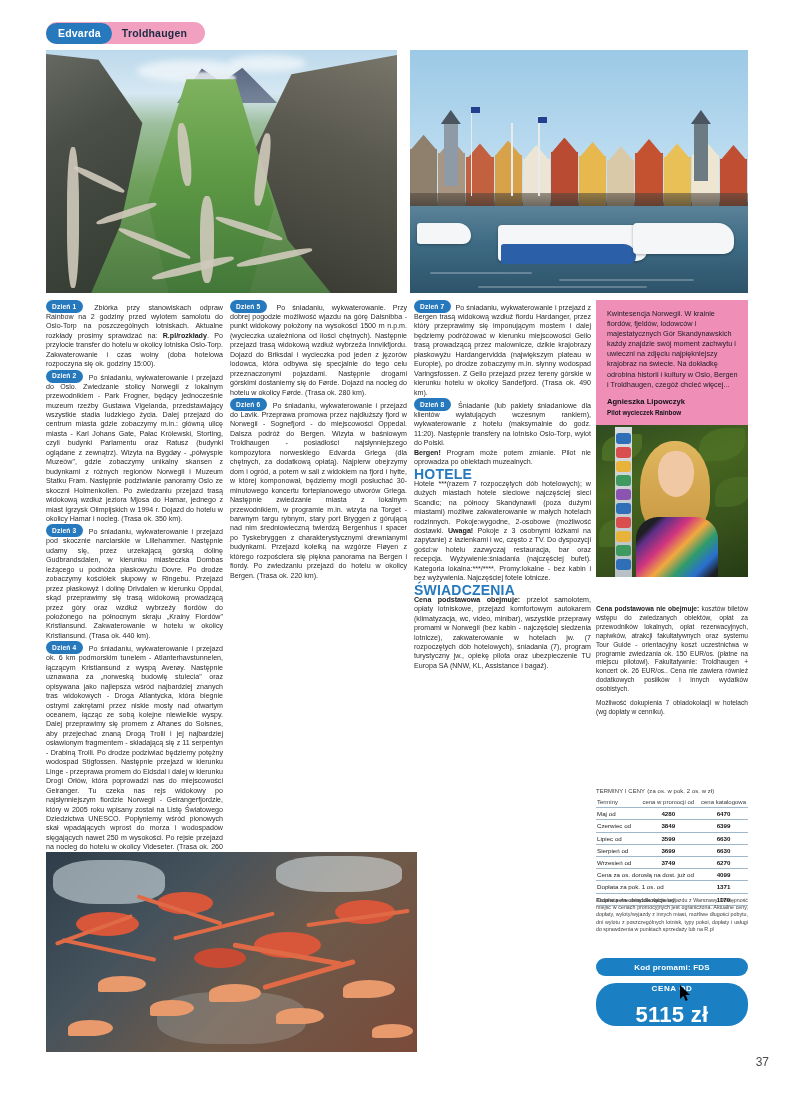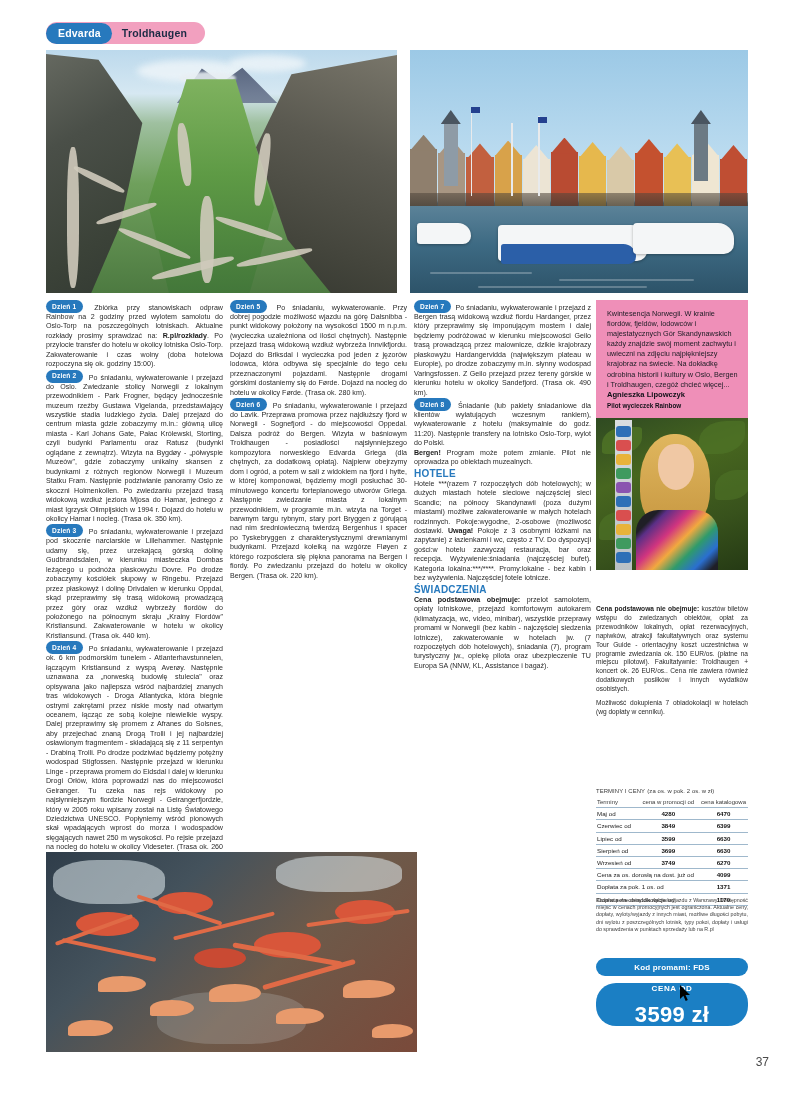--- a/index.html
+++ b/index.html
@@ -74,26 +74,26 @@
   .col { position:absolute; top:0; width:177px; font-size:7.1px; line-height:9.45px;
          text-align:justify; color:#2a2a2a; hyphens:auto; }
   .col p { margin:0; }
   .col-1 { left:0; }
   .col-2 { left:184px; }
   .col-3 { left:368px; }
   .daytag { display:inline-block; background:#2779bd; color:#fff; font-weight:bold; font-size:6.6px;
             border-radius:7px; padding:1.5px 6px 2px; margin-right:3px; vertical-align:1px;
             white-space:nowrap; letter-spacing:.2px; }
   .bold { font-weight:bold; color:#1a1a1a; }
-  .sec-head { color:#2779bd; font-weight:bold; font-size:10px; line-height:12px; letter-spacing:.2px; }
+  .sec-head { color:#2779bd; font-weight:bold; font-size:14px; line-height:12px; letter-spacing:.2px; }
 
   
   .pink-panel { position:absolute; left:596px; top:300px; width:152px; background:#ef8fb8; }
   .pink-text { padding:9px 10px 7px 11px; font-size:7.3px; line-height:10.1px; color:#1c1c24; }
-  .pink-name { font-weight:bold; font-size:7.6px; color:#111118; }
+  .pink-name { margin-top:7px; font-weight:bold; font-size:7.6px; color:#111118; }
   .pink-role { font-weight:bold; font-size:6.3px; color:#111118; margin-top:1px; }
   .guide-photo { position:relative; width:152px; height:152px; overflow:hidden;
                  background:linear-gradient(160deg,#2f4a22 0%,#47661f 35%,#38521c 70%,#253a14 100%); }
   .leaf { position:absolute; background:#4f7326; border-radius:60% 10% 60% 10%; opacity:.85; }
   .guide-hair { position:absolute; left:44px; top:16px; width:70px; height:96px;
                 background:linear-gradient(180deg,#e0b75e,#c79741); border-radius:48% 48% 40% 40%; }
   .guide-face { position:absolute; left:62px; top:26px; width:36px; height:46px;
                 background:#f0c8a4; border-radius:46% 46% 52% 52%; }
   .guide-body { position:absolute; left:40px; top:92px; width:82px; height:64px;
       background:linear-gradient(135deg,#1f1f26 0%,#1f1f26 16%, #5b2f86 22%, #d2357f 38%, #f2a93f 52%, #2f9b6b 66%, #2a6fd0 80%, #1f1f26 92%);
@@ -314,21 +314,21 @@
       </tbody>
     </table>
   </div>
 
   <div class="fineprint">Podano pełne ceny dla wylotu/wyjazdu z Warszawy. Dostępność miejsc w cenach promocyjnych jest ograniczona. Aktualne ceny, dopłaty, wyloty/wyjazdy z innych miast, możliwe długości pobytu, dni wylotu z poszczególnych lotnisk, typy pokoi, dopłaty i usługi do sprawdzenia w punktach sprzedaży lub na R.pl</div>
 
   <div class="cta-wrap">
     <div class="cta cta-code">Kod promami: FDS</div>
     <div class="cta cta-price">
       <span class="lab">CENA OD</span>
-      <span class="val">3599 zł</span>
+      <span class="val">5115 zł</span>
     </div>
   </div>
 
   <div class="photo-food">
     <div class="food-bg"></div>
     <div class="ice" style="left:2%;top:4%;width:30%;height:22%"></div>
     <div class="ice" style="left:62%;top:2%;width:34%;height:18%"></div>
     <div class="ice" style="left:30%;top:70%;width:40%;height:26%;opacity:.35"></div>
     <div class="crab" style="left:8%;top:30%;width:17%;height:12%"></div>
     <div class="crab-leg" style="left:2%;top:38%;width:22%;height:4px;transform:rotate(-20deg)"></div>

